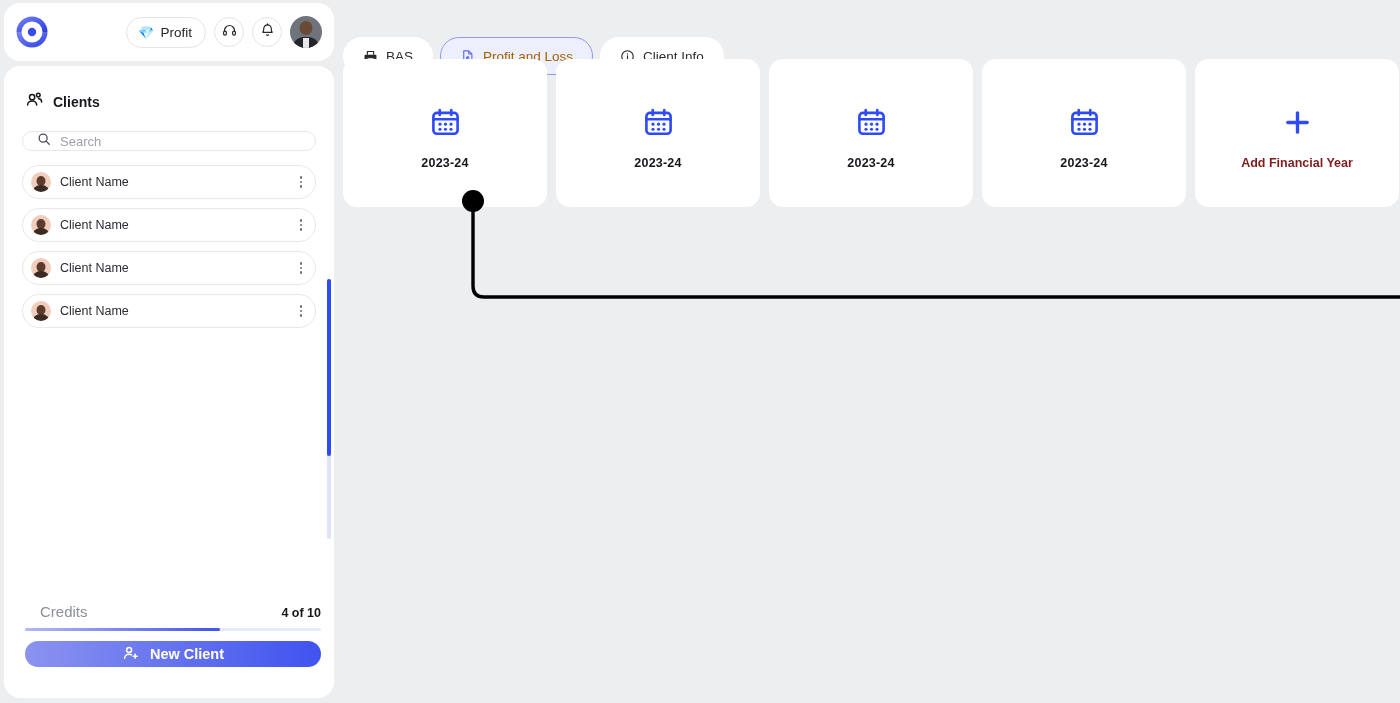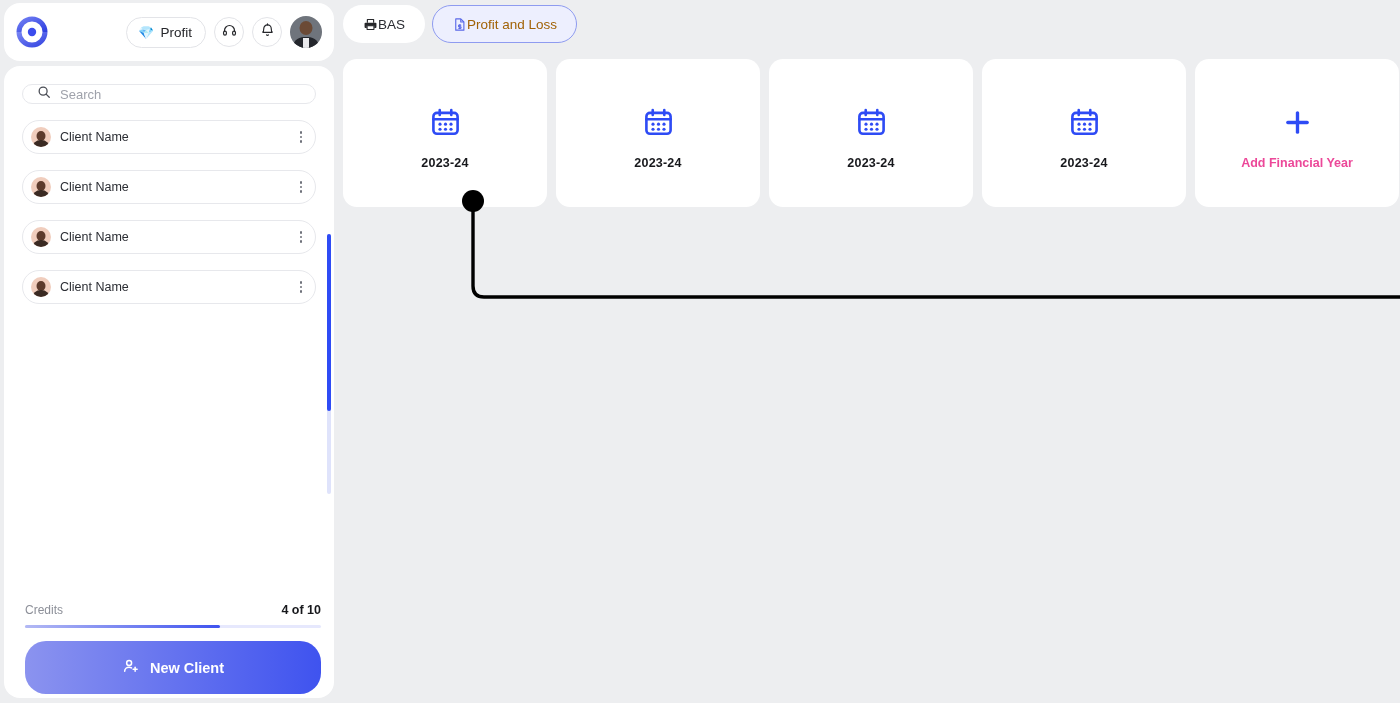--- a/index.html
+++ b/index.html
@@ -46,23 +46,23 @@
   }
   .avatar-photo .collar {
     position: absolute; left: 50%; bottom: 0; transform: translateX(-50%);
     width: 6px; height: 10px; background: #e9e9ec;
   }
 
   
   .tabs { position: absolute; left: 343px; top: 5px; display: flex; gap: 7px; }
   .tab {
     height: 38px; border-radius: 19px; background: #fff;
-    display: flex; align-items: center; 
+    display: flex; align-items: center; gap: 8px;
     padding: 0 19px; cursor: pointer; border: 1px solid transparent;
-    font-size: 13.5px; color: #2b2d33;
+    font-size: 13.5px; color: #2b2d33; margin-top: 32px;
   }
   .tab.active {
     background: #edeffe; border: 1px solid #8e9bf0; color: #a16207;
   }
   .tab svg { display: block; }
 
   
   .sidebar {
     position: absolute; left: 4px; top: 66px;
     width: 330px; height: 632px;
@@ -79,21 +79,21 @@
     display: flex; align-items: center; gap: 9px; padding: 0 14px;
   }
   .search-box input {
     border: none; outline: none; font-size: 13px; color: #2b2d33;
     background: transparent; width: 100%; font-family: inherit;
   }
   .search-box input::placeholder { color: #9fa2ab; }
 
   .client-list { margin-top: 14px; position: relative; }
   .client-row {
-    margin: 16px 18px 9px 18px; height: 34px;
+    margin: 0 18px 9px 18px; height: 34px;
     border: 1px solid #e7e8ec; border-radius: 17px;
     display: flex; align-items: center; padding: 0 10px 0 8px; cursor: pointer;
     background: #fff;
   }
   .client-avatar {
     width: 20px; height: 20px; border-radius: 50%; flex: 0 0 20px;
     background: #f0cdbd; overflow: hidden; position: relative;
   }
   .client-avatar .ch {
     position: absolute; left: 50%; top: 18%; transform: translateX(-50%);
@@ -113,47 +113,47 @@
   }
   .scroll-thumb {
     position: absolute; left: 323px; top: 114px;
     width: 4px; height: 177px; border-radius: 2px; background: #2e4bf5;
     cursor: pointer;
   }
 
   
   .credits { position: absolute; left: 21px; top: 537px; width: 296px; }
   .credits-row { display: flex; align-items: baseline; justify-content: space-between; }
-  .credits-label { font-size: 12px; color: #8c8f98; }
+  .credits-label { font-size: 15px; color: #8c8f98; margin-left: 15px; }
   .credits-count { font-size: 12.5px; font-weight: bold; color: #17181c; }
   .credits-bar {
     margin-top: 8px; height: 3px; border-radius: 2px; background: #e6e8fd; position: relative;
   }
   .credits-fill {
     position: absolute; left: 0; top: 0; height: 3px; border-radius: 2px;
     background: linear-gradient(90deg, #b3b9f4 0%, #3f53ef 100%);
   }
   .new-client-btn {
-    position: absolute; left: 21px; top: 575px; width: 296px; height: 53px;
+    position: absolute; left: 21px; top: 575px; width: 296px; height: 26px;
     border-radius: 21px; border: none; cursor: pointer;
     background: linear-gradient(90deg, #8b93ef 0%, #3f53ef 100%);
     color: #fff; font-size: 14.5px; font-weight: bold; font-family: inherit;
     display: flex; align-items: center; justify-content: center; gap: 10px;
   }
 
   
   .cards { position: absolute; left: 343px; top: 59px; display: flex; gap: 9px; }
   .year-card {
     width: 204px; height: 148px; background: #fff; border-radius: 14px;
     display: flex; flex-direction: column; align-items: center; justify-content: center;
     cursor: pointer; position: relative;
   }
   .year-card .cal { margin-top: 10px; }
   .year-label { margin-top: 13px; font-size: 12.5px; font-weight: bold; color: #17181c; letter-spacing: .2px; }
-  .plus-label { margin-top: 14px; font-size: 12.5px; font-weight: bold; color: #ec4899; }
+  .plus-label { margin-top: 14px; font-size: 12.5px; font-weight: bold; color: #7f1d1d; }
 
   
   .annotation { position: absolute; left: 0; top: 0; width: 1400px; height: 703px; pointer-events: none; }
 </style>
 </head>
 <body>
 
 <div class="app">
 
   <div class="topbar">
@@ -223,23 +223,44 @@
         <svg width="15" height="15" viewBox="0 0 24 24" fill="none" stroke="#5b6ae8" stroke-width="1.8" stroke-linejoin="round">
           <path d="M6 3h8l5 5v13H6z"></path>
           <path d="M14 3v5h5"></path>
           <path d="M12.5 11.5v7"></path>
           <path d="M14 13h-2.3a1.3 1.3 0 0 0 0 2.6h1.6a1.3 1.3 0 0 1 0 2.6H11" stroke-linecap="round"></path>
         </svg>
       </span>
       <span>Profit and Loss</span>
     </div>
 
+    <div class="tab">
+      <span>
+        <svg width="15" height="15" viewBox="0 0 24 24" fill="none" stroke="#26272b" stroke-width="1.8" stroke-linecap="round">
+          <circle cx="12" cy="12" r="9.2"></circle>
+          <path d="M12 11v6"></path>
+            <path d="M12 7.6v.3"></path>
+        </svg>
+      </span>
+      <span>Client Info</span>
+    </div>
   </div>
 
   <div class="sidebar">
+    <div class="sidebar-header">
+      <span>
+        <svg width="19" height="19" viewBox="0 0 24 24" fill="none" stroke="#17181c" stroke-width="1.9" stroke-linecap="round">
+          <circle cx="9" cy="9" r="3.3"></circle>
+          <path d="M3.3 19c0-3.2 2.6-5.2 5.7-5.2s5.7 2 5.7 5.2"></path>
+          <circle cx="16.8" cy="6.4" r="2.3"></circle>
+          <path d="M17 11.2c2.4 0 4 1.6 4 3.9"></path>
+        </svg>
+      </span>
+      <span class="title">Clients</span>
+    </div>
 
     <div class="search-box">
       <span>
         <svg width="14" height="14" viewBox="0 0 24 24" fill="none" stroke="#4a4d55" stroke-width="2.2" stroke-linecap="round">
           <circle cx="10.5" cy="10.5" r="6.8"></circle>
             <path d="M15.6 15.6L21 21"></path>
         </svg>
       </span>
       <input type="text" placeholder="Search" style="">
     </div>

